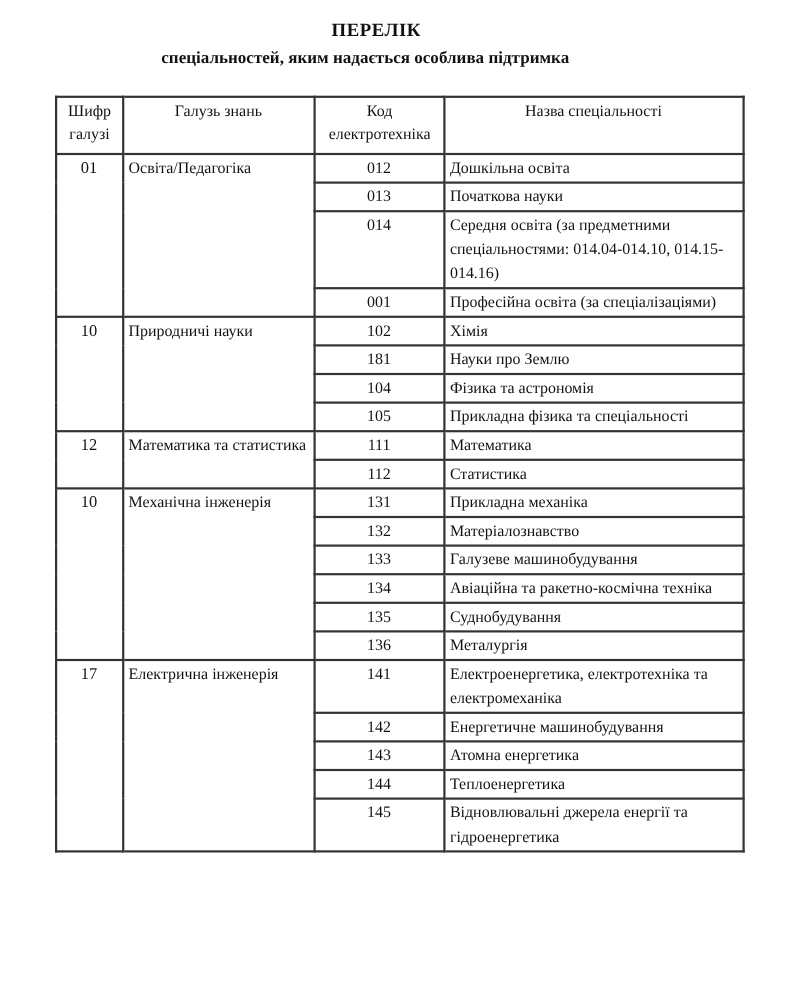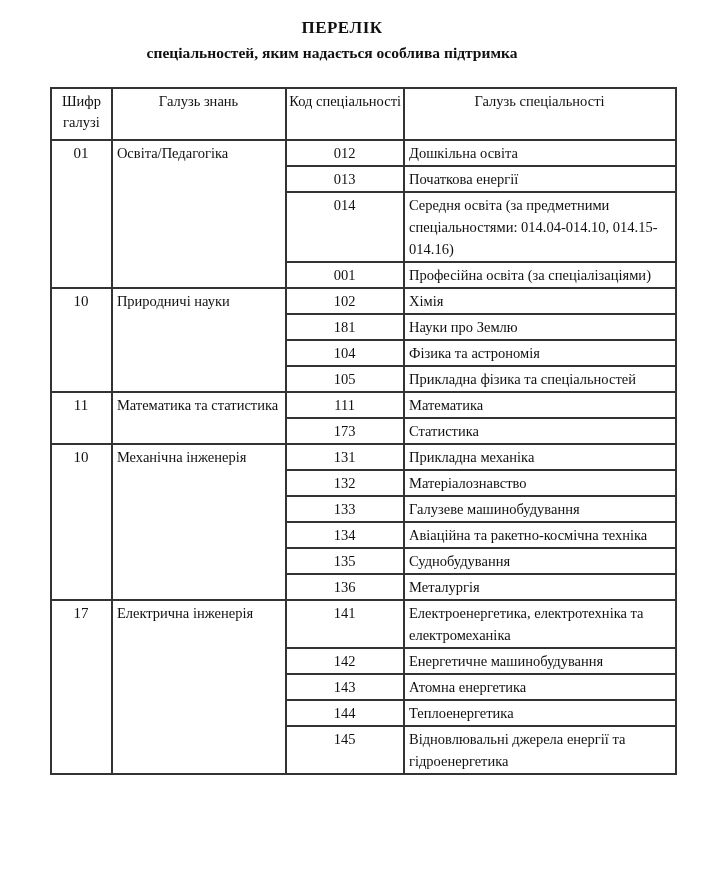--- a/index.html
+++ b/index.html
@@ -28,34 +28,34 @@
   <colgroup>
       <col class="c1">
       <col class="c2">
       <col class="c3">
       <col class="c4">
     </colgroup>
   <thead>
     <tr>
       <th class="h1">Шифр галузі</th>
       <th>Галузь знань</th>
-      <th class="h1">Код спеціальності</th>
-      <th>Галузь спеціальності</th>
+      <th class="h1">Код електротехніка</th>
+      <th>Назва спеціальності</th>
     </tr>
   </thead>
   <tbody id="tbody">
       <tr>
         <td class="field" rowspan="4">01</td>
         <td rowspan="4">Освіта/Педагогіка</td>
         <td class="code">012</td>
         <td>Дошкільна освіта</td>
       </tr>
       <tr>
         <td class="code">013</td>
-        <td>Початкова енергії</td>
+        <td>Початкова науки</td>
       </tr>
       <tr>
         <td class="code">014</td>
         <td>Середня освіта (за предметними спеціальностями: 014.04-014.10, 014.15-014.16)</td>
       </tr>
       <tr>
         <td class="code">001</td>
         <td>Професійна освіта (за спеціалізаціями)</td>
       </tr>
       <tr>
@@ -67,30 +67,30 @@
       <tr>
         <td class="code">181</td>
         <td>Науки про Землю</td>
       </tr>
       <tr>
         <td class="code">104</td>
         <td>Фізика та астрономія</td>
       </tr>
       <tr>
         <td class="code">105</td>
-        <td>Прикладна фізика та спеціальностей</td>
+        <td>Прикладна фізика та спеціальності</td>
       </tr>
       <tr>
-        <td class="field" rowspan="2">11</td>
+        <td class="field" rowspan="2">12</td>
         <td rowspan="2">Математика та статистика</td>
         <td class="code">111</td>
         <td>Математика</td>
       </tr>
       <tr>
-        <td class="code">173</td>
+        <td class="code">112</td>
         <td>Статистика</td>
       </tr>
       <tr>
         <td class="field" rowspan="6">10</td>
         <td rowspan="6">Механічна інженерія</td>
         <td class="code">131</td>
         <td>Прикладна механіка</td>
       </tr>
       <tr>
         <td class="code">132</td>

